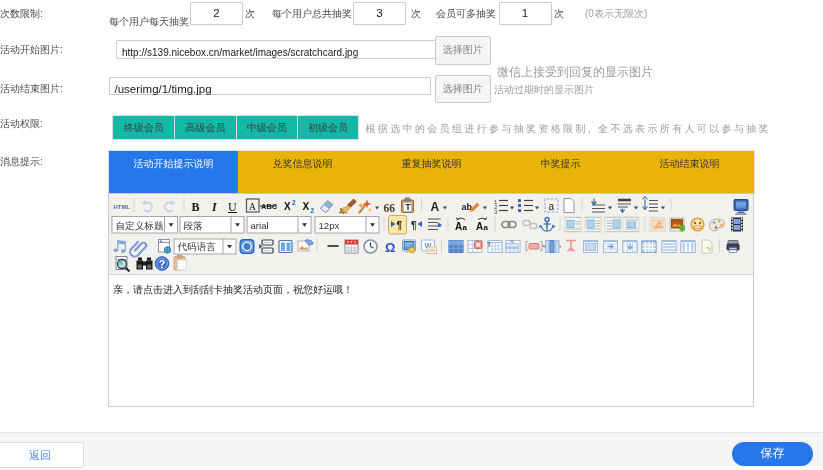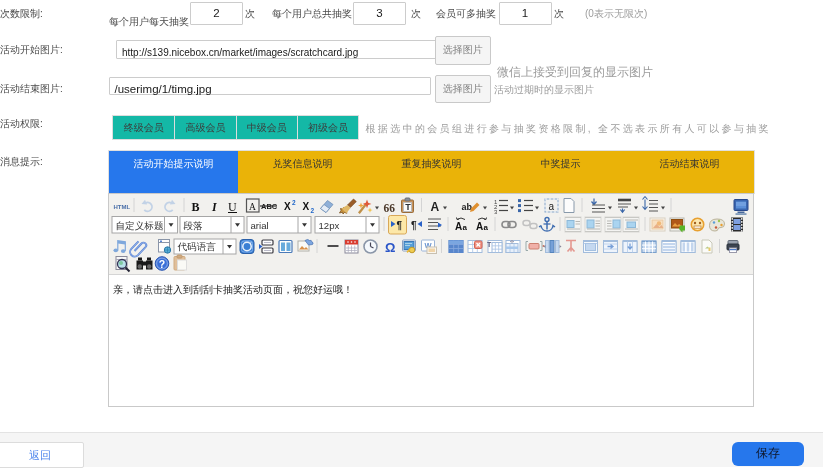--- a/index.html
+++ b/index.html
@@ -375,13 +375,13 @@
         <circle cx="162" cy="263.5" r="5.4" fill="none" stroke="#7ca0e4" stroke-width="1.2"></circle>
         <text x="162" y="267.5" font-size="10.5" fill="#fff" font-weight="bold" font-style="normal" font-family="&quot;Liberation Sans&quot;,sans-serif" text-anchor="middle">?</text>
         <rect x="174" y="256.5" width="11" height="13.5" fill="#e0bf9a" stroke="#d0ab80" rx="1" stroke-width="1"></rect>
         <rect x="177" y="255.0" width="5" height="3" fill="#d0ab80" stroke="#c09a70" rx="1" stroke-width="1"></rect>
         <rect x="177.5" y="260.0" width="9" height="10" fill="#fafaf6" stroke="#ddd" rx="0" stroke-width="1"></rect>
       </g>
     </svg>
     <div style="position:absolute;left:113px;top:284px;font-size:10px;line-height:12px;color:#1a1a1a;white-space:nowrap">亲，请点击进入到刮刮卡抽奖活动页面，祝您好运哦！</div>
     <div style="position:absolute;left:0;top:432px;width:823px;height:35px;background:#f5f5f5;border-top:1px solid #e3e3e3"></div>
     <div style="position:absolute;left:-4px;top:442px;width:88px;height:26px;background:#fff;border:1px solid #dcdcdc;border-radius:2px;font-size:11px;color:#4f86ec;text-align:center;line-height:24px">返回</div>
-    <div style="position:absolute;left:732px;top:442px;width:72px;height:24px;background:#2677ec;border-radius:6px;font-size:12px;color:#0f172a;text-align:center;line-height:23px">保存</div>
+    <div style="position:absolute;left:732px;top:442px;width:81px;height:24px;background:#2677ec;border-radius:12px;font-size:12px;color:#ffffff;text-align:center;line-height:23px">保存</div>
   </div>
 </body></html>

